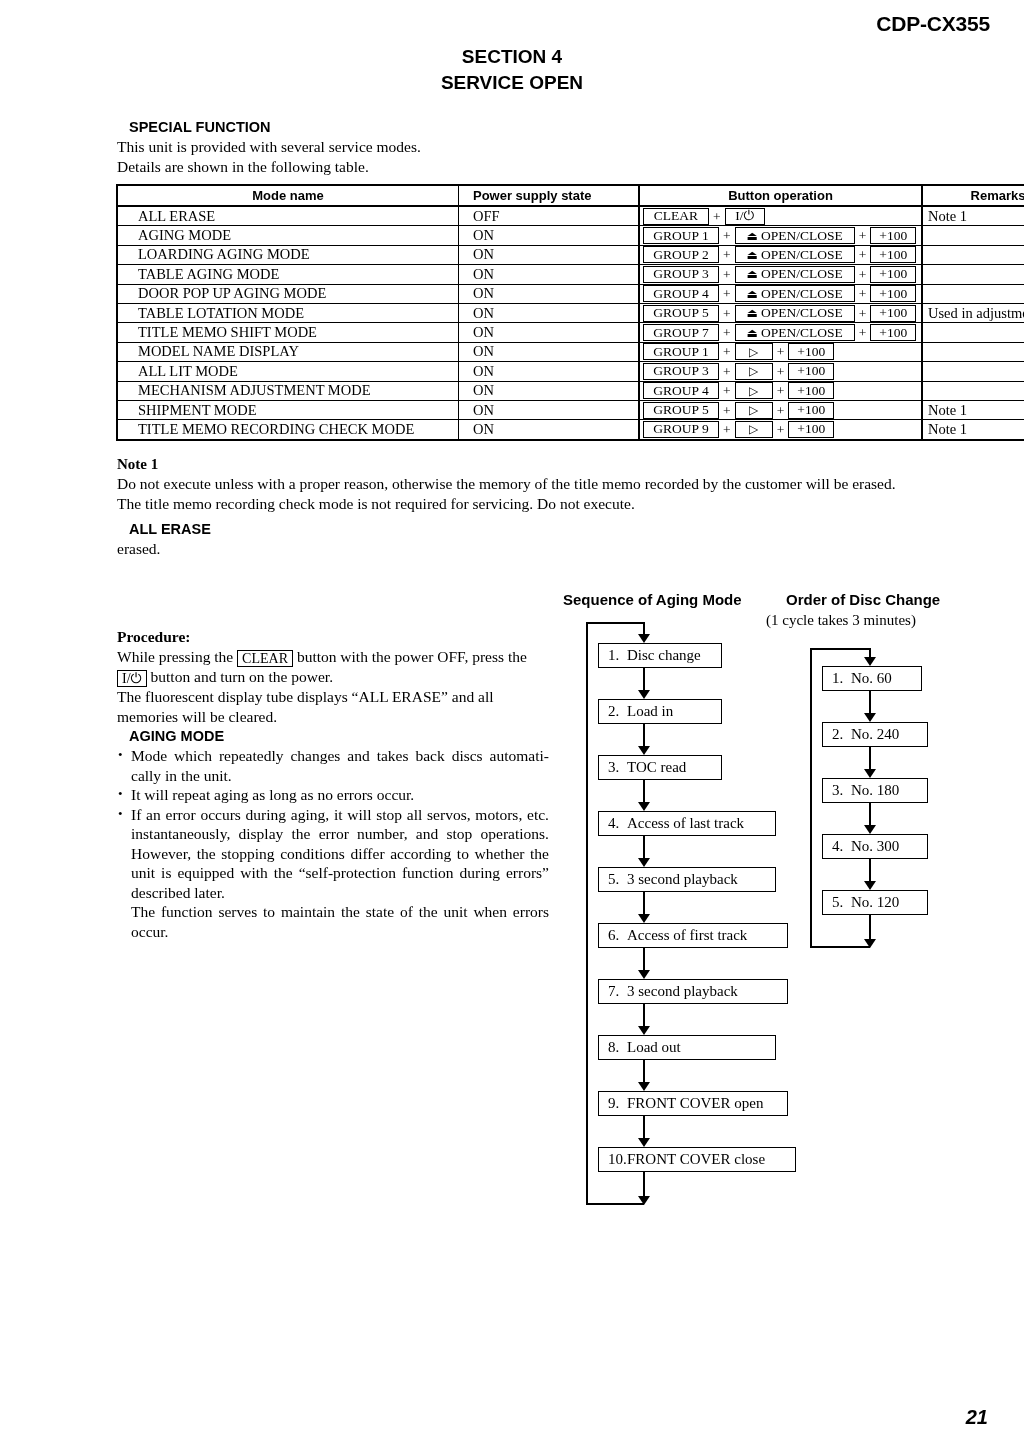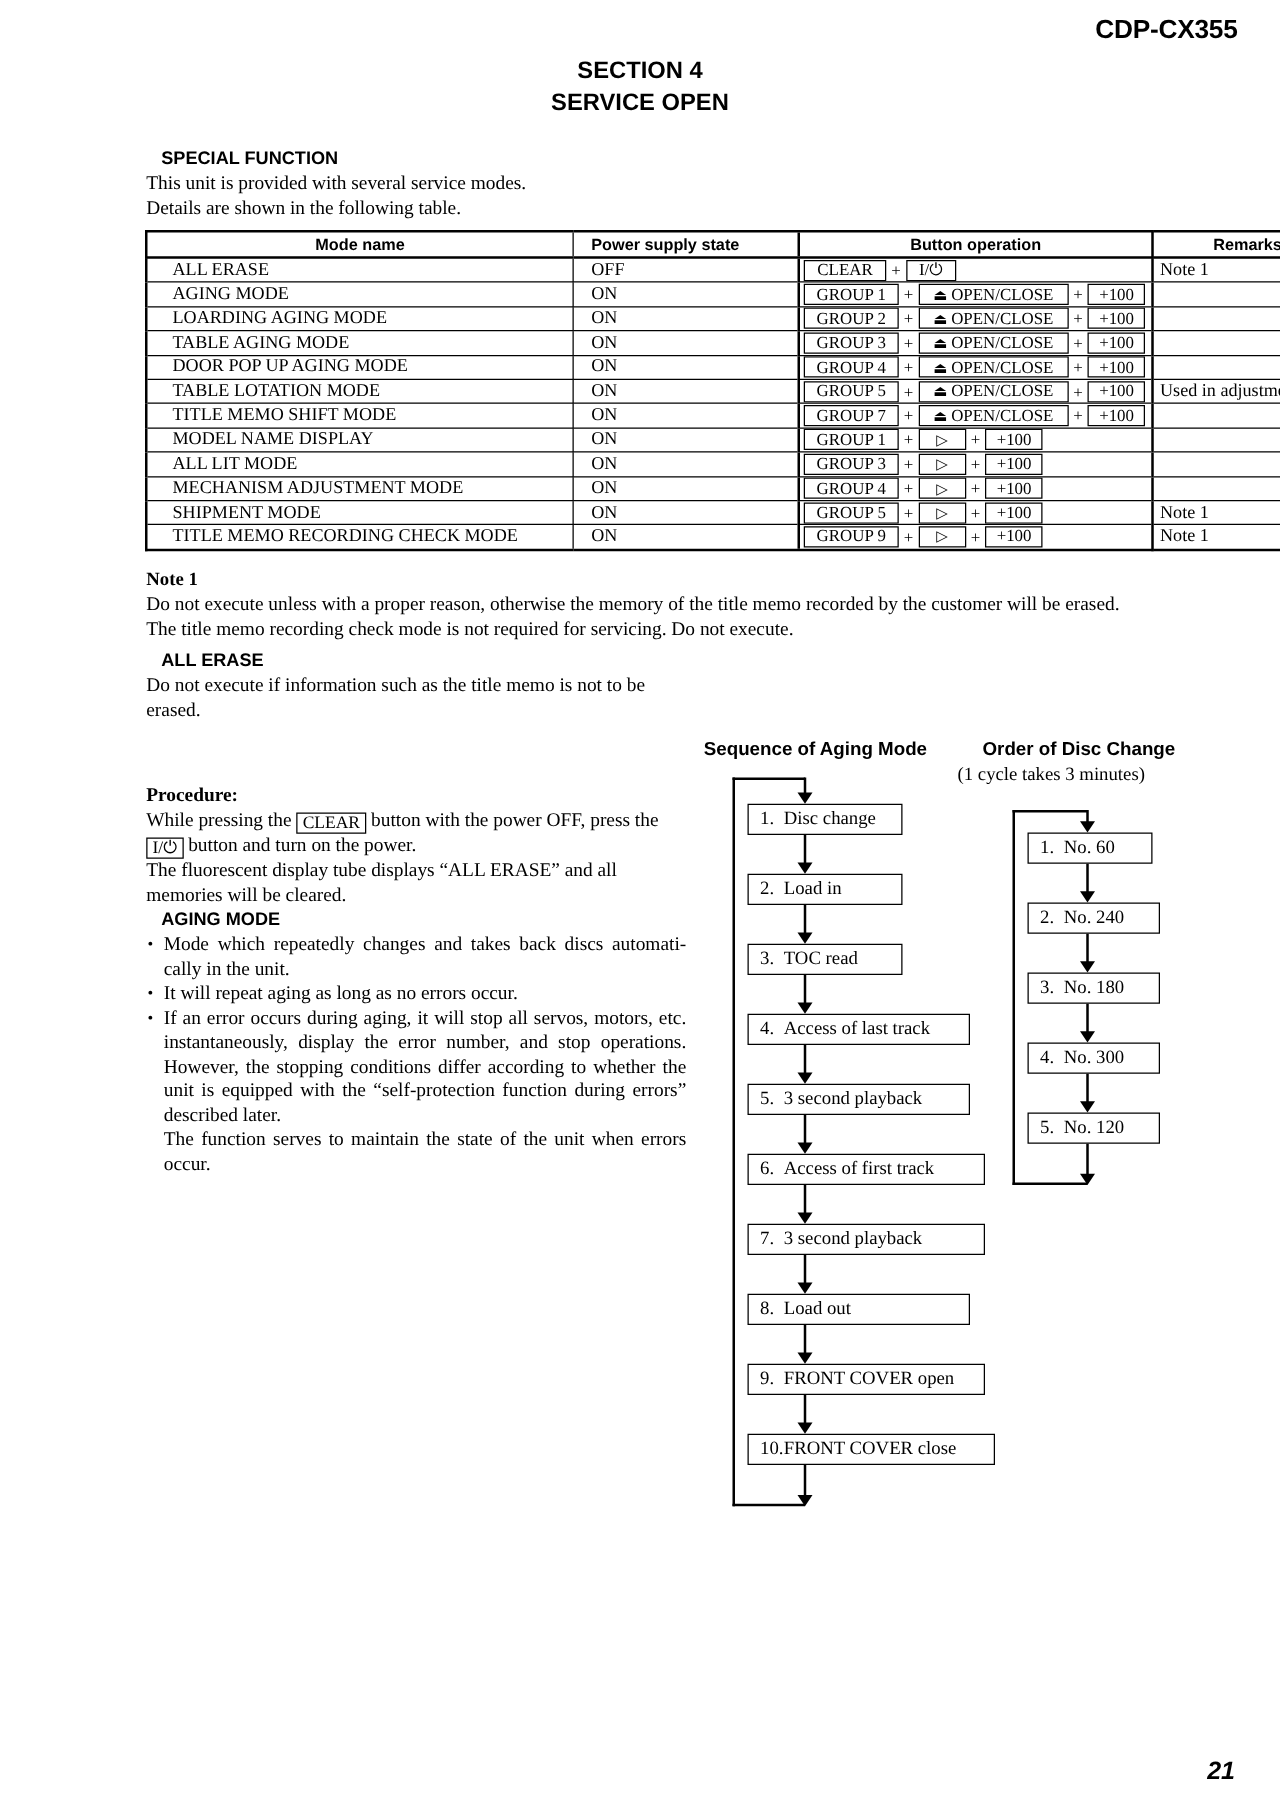--- a/index.html
+++ b/index.html
@@ -408,21 +408,20 @@
 </table>
 
 <div id="note-block">
   <div class="nb-title">Note 1</div>
   <p class="body-line">Do not execute unless with a proper reason, otherwise the memory of the title memo recorded by the customer will be erased.</p>
   <p class="body-line">The title memo recording check mode is not required for servicing. Do not execute.</p>
 </div>
 
 <div id="all-erase-block">
   <div class="sec-head">ALL ERASE</div>
-  <p class="body-line">Do not execute if information such as the title memo is not to be</p>
   <p class="body-line">erased.</p>
 </div>
 
 <div id="procedure-block">
   <div class="pb-title">Procedure:</div>
   <p class="body-line just">
     <span>While pressing the</span>
     <span class="inline-key">CLEAR</span>
     <span>button with the power OFF, press the</span>
   </p>

